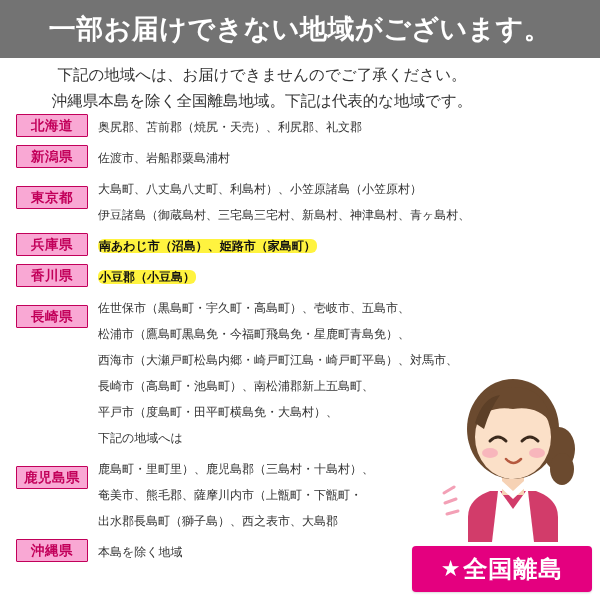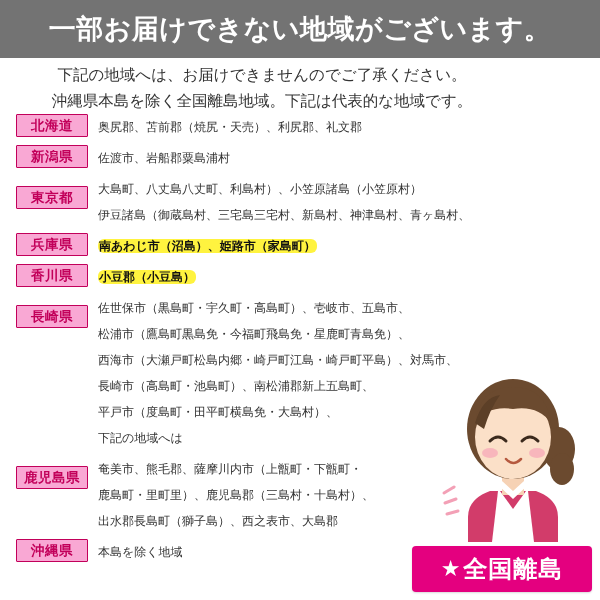--- a/index.html
+++ b/index.html
@@ -193,22 +193,22 @@
         <div class="ln">西海市（大瀬戸町松島内郷・崎戸町江島・崎戸町平島）、対馬市、</div>
         <div class="ln">長崎市（高島町・池島町）、南松浦郡新上五島町、</div>
         <div class="ln">平戸市（度島町・田平町横島免・大島村）、</div>
         <div class="ln">下記の地域へは</div>
       </div>
     </div>
 
     <div class="row tall">
       <div class="pref">鹿児島県</div>
       <div class="areas">
+        <div class="ln">鹿島町・里町里）、鹿児島郡（三島村・十島村）、</div>
         <div class="ln">奄美市、熊毛郡、薩摩川内市（上甑町・下甑町・</div>
-        <div class="ln">鹿島町・里町里）、鹿児島郡（三島村・十島村）、</div>
         <div class="ln">出水郡長島町（獅子島）、西之表市、大島郡</div>
       </div>
     </div>
 
     <div class="row">
       <div class="pref">沖縄県</div>
       <div class="areas">
         <div class="ln">本島を除く地域</div>
       </div>
     </div>

